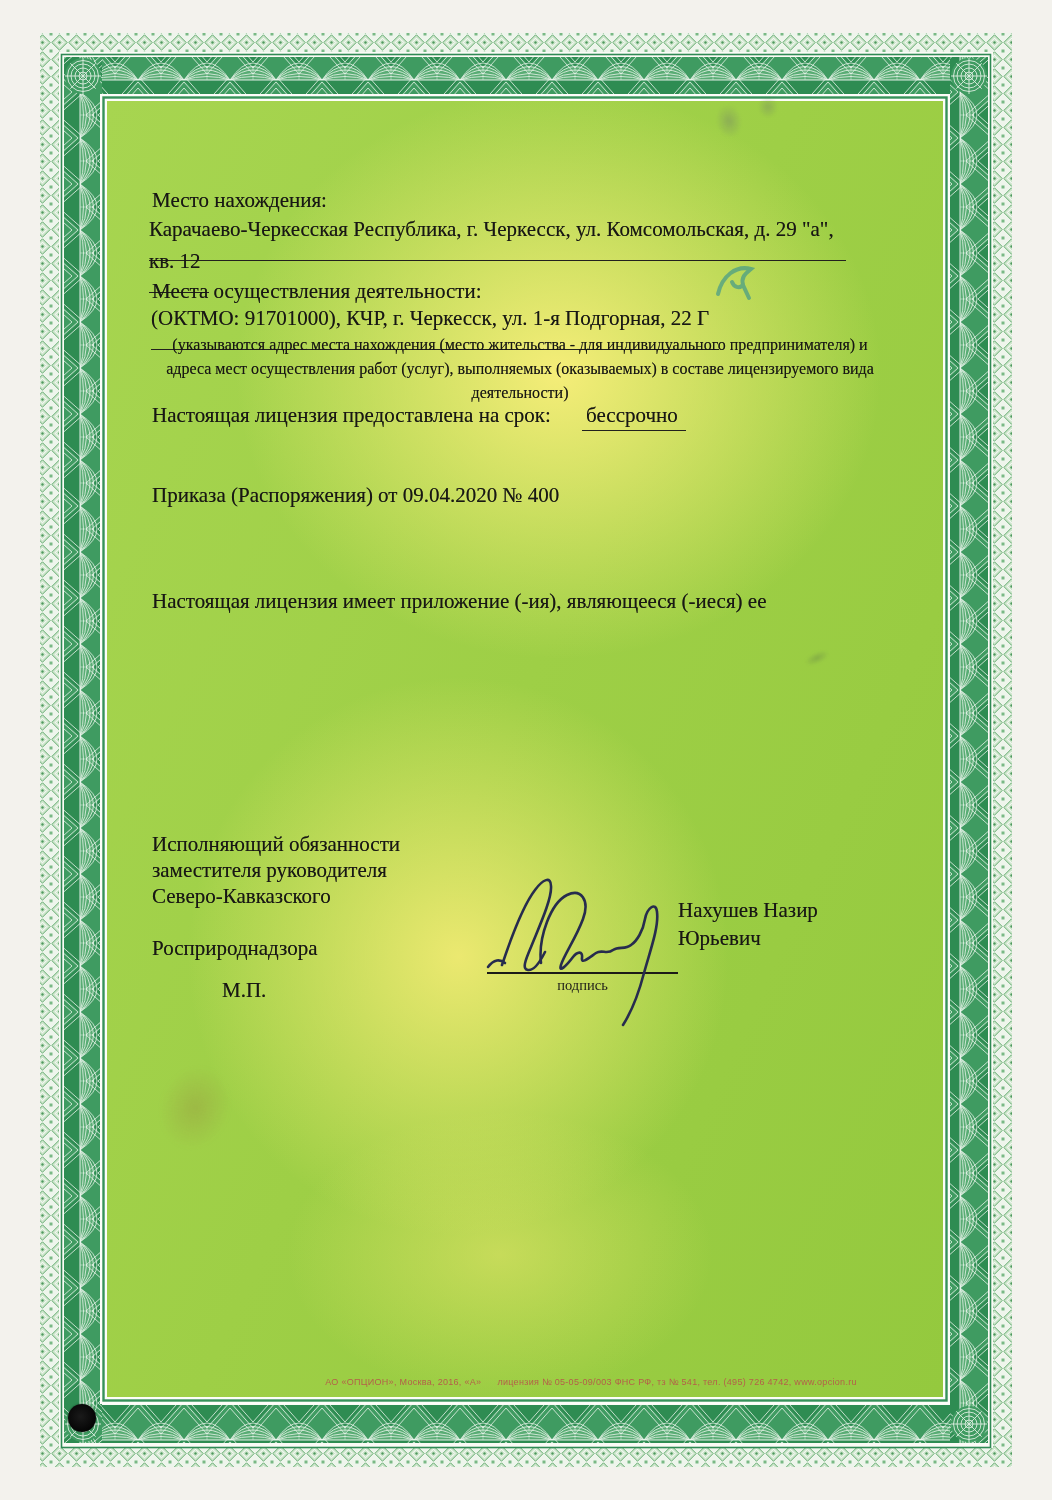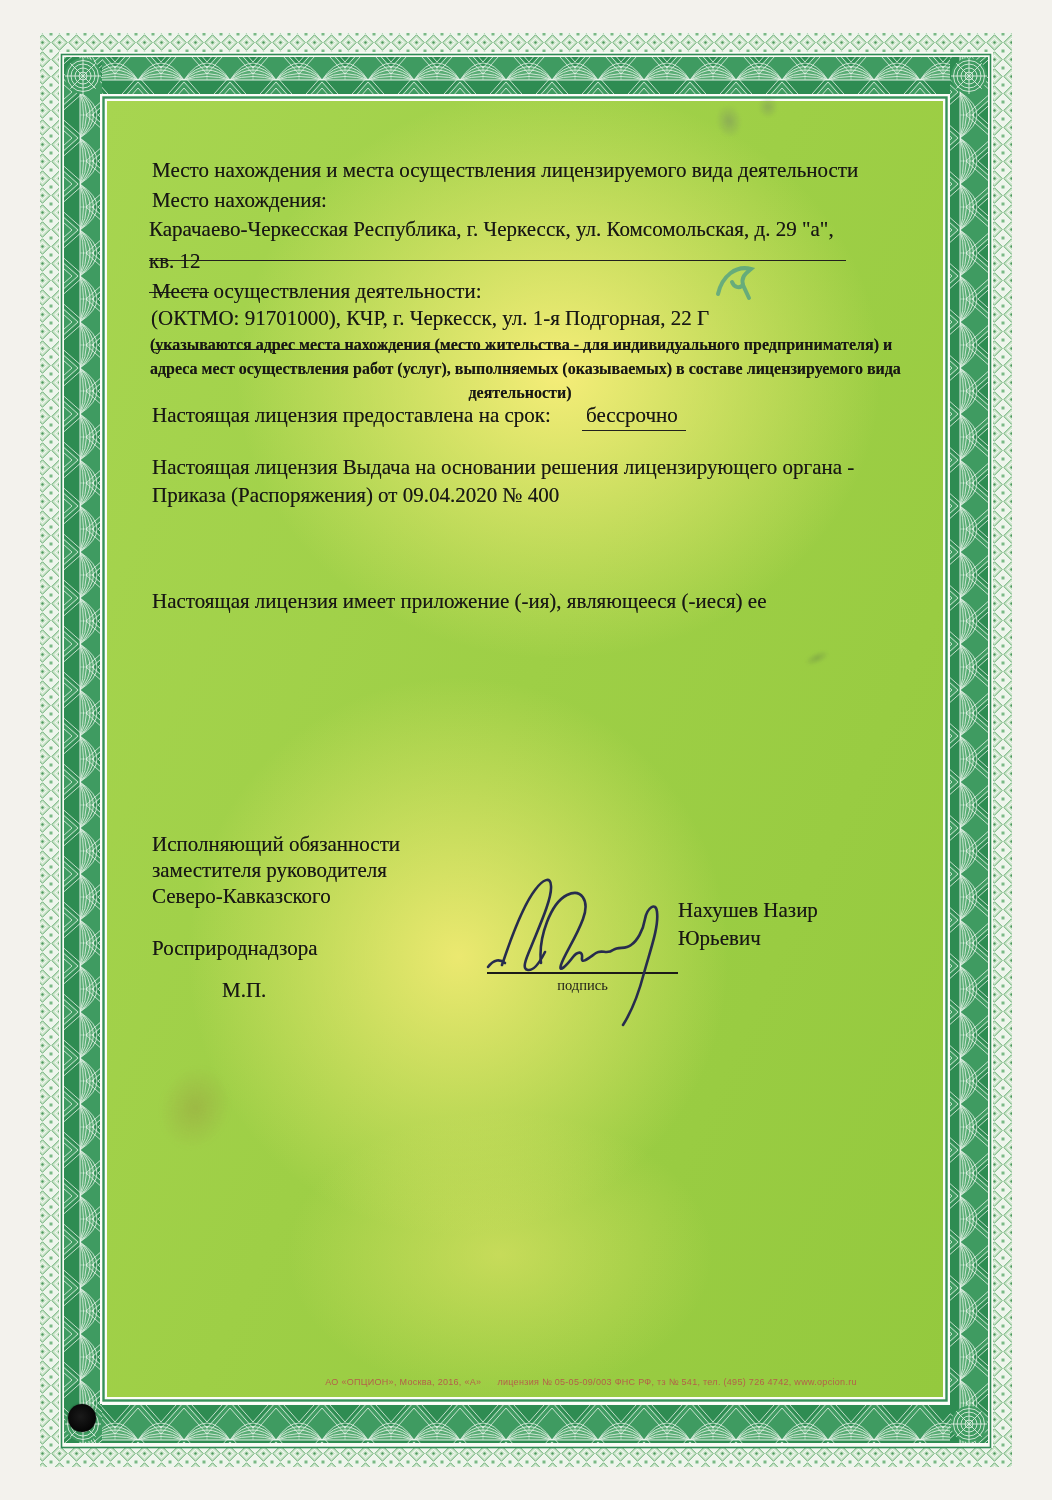--- a/index.html
+++ b/index.html
@@ -8,21 +8,21 @@
   .border-svg{position:absolute;left:0;top:0;z-index:1;}
   .content-bg{position:absolute;left:107px;top:101px;width:836px;height:1296px;z-index:2;
     background:
       radial-gradient(ellipse 42% 24% at 54% 21%, rgba(248,238,122,.97) 0%, rgba(248,238,122,0) 92%),
       radial-gradient(ellipse 36% 24% at 42% 66%, rgba(246,236,118,.88) 0%, rgba(246,236,118,0) 90%),
       radial-gradient(ellipse 30% 13% at 47% 89%, rgba(242,233,112,.5) 0%, rgba(242,233,112,0) 85%),
       linear-gradient(115deg,#a7d550 0%,#9ecf46 48%,#94c93e 100%);}
   .text-layer{position:absolute;left:0;top:0;width:1052px;height:1500px;z-index:3;}
   .t{position:absolute;font-size:21px;line-height:26px;color:#181714;white-space:nowrap;
      text-shadow:0 0 .5px rgba(20,20,20,.55);}
-  .small{font-size:16px;line-height:22px;font-weight:bold;}
+  .small{font-size:16px;line-height:22px;}
   .u{display:inline-block;border-bottom:1.6px solid #22211d;padding-bottom:18px;}
   .center{text-align:center;}
   .sig-line{position:absolute;left:487px;top:972px;width:191px;height:2.4px;background:#1c1b18;z-index:4;}
   .sig-caption{position:absolute;left:487px;top:977px;width:191px;text-align:center;
      font-size:14.5px;color:#1c1b18;z-index:5;}
   .imprint{position:absolute;left:107px;top:1377px;width:968px;z-index:4;display:flex;
      justify-content:center;gap:16px;font-family:"Liberation Sans","DejaVu Sans",sans-serif;
      font-size:9px;letter-spacing:.3px;color:#b45f49;}
   .punch{position:absolute;left:68px;top:1404px;width:28px;height:28px;border-radius:50%;
      background:radial-gradient(circle at 45% 45%, #1a1a1a 0%, #050505 70%);z-index:6;
@@ -126,21 +126,20 @@
     <use href="#rosette" transform="translate(969,1424)"></use>
 
     <rect x="100" y="94" width="850" height="1310" fill="#fdfdf9"></rect>
     <rect x="103.5" y="97.5" width="843" height="1303" fill="none" stroke="#36925a" stroke-width="2.4"></rect>
   </svg>
 
   <div class="content-bg"></div>
 
   <div class="text-layer">
 
-    <div class="t" style="left:152px;top:157px">Место нахождения и места осуществления лицензируемого вида деятельности</div>
 
     <div class="t" style="left:152px;top:187px">Место нахождения:</div>
 
     <div class="t" style="left:149px;top:216px">
       <span class="u" style="padding-right:12px">Карачаево-Черкесская Республика, г. Черкесск, ул. Комсомольская, д. 29 "а",</span>
     </div>
 
     <div class="t" style="left:149px;top:248px">
       <span class="u" style="padding-right:8px">кв. 12</span>
     </div>
@@ -153,21 +152,20 @@
 
     <div class="t small center" style="left:150px;top:334px;width:740px">(указываются адрес места нахождения (место жительства - для индивидуального предпринимателя) и</div>
     <div class="t small center" style="left:150px;top:382px;width:740px">деятельности)</div>
     <div class="t small center" style="left:150px;top:358px;width:740px">адреса мест осуществления работ (услуг), выполняемых (оказываемых) в составе лицензируемого вида</div>
 
     <div class="t" style="left:152px;top:402px">
       <span>Настоящая лицензия предоставлена на срок:</span>
       <span class="u" style="margin-left:26px;padding:0 8px 2px 4px">бессрочно</span>
     </div>
 
-    <div class="t" style="left:152px;top:454px">Настоящая лицензия Выдача на основании решения лицензирующего органа -</div>
     <div class="t" style="left:152px;top:482px">Приказа (Распоряжения) от 09.04.2020 № 400</div>
 
     <div class="t" style="left:152px;top:588px">Настоящая лицензия имеет приложение (-ия), являющееся (-иеся) ее</div>
 
 
     <div class="t" style="left:152px;top:831px">Исполняющий обязанности</div>
     <div class="t" style="left:152px;top:857px">заместителя руководителя</div>
     <div class="t" style="left:152px;top:883px">Северо-Кавказского</div>
     <div class="t" style="left:152px;top:935px">Росприроднадзора</div>
 

